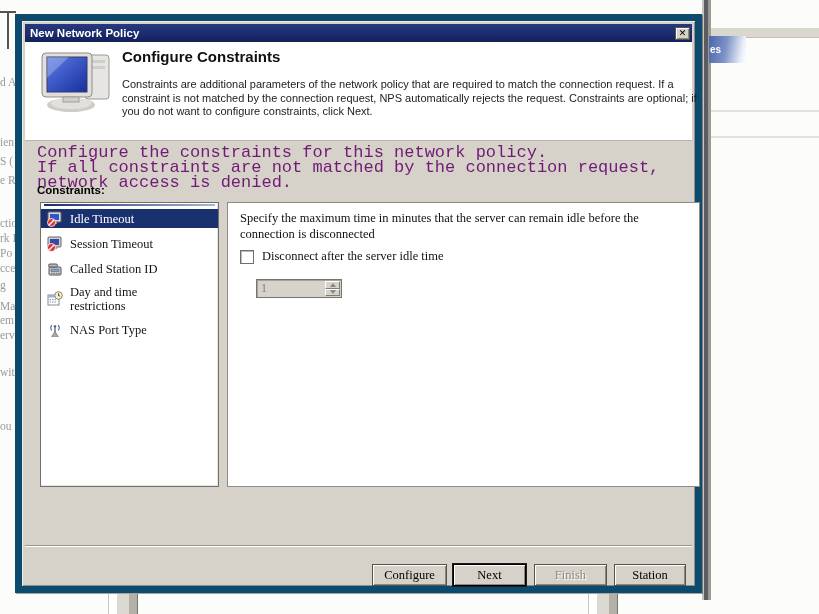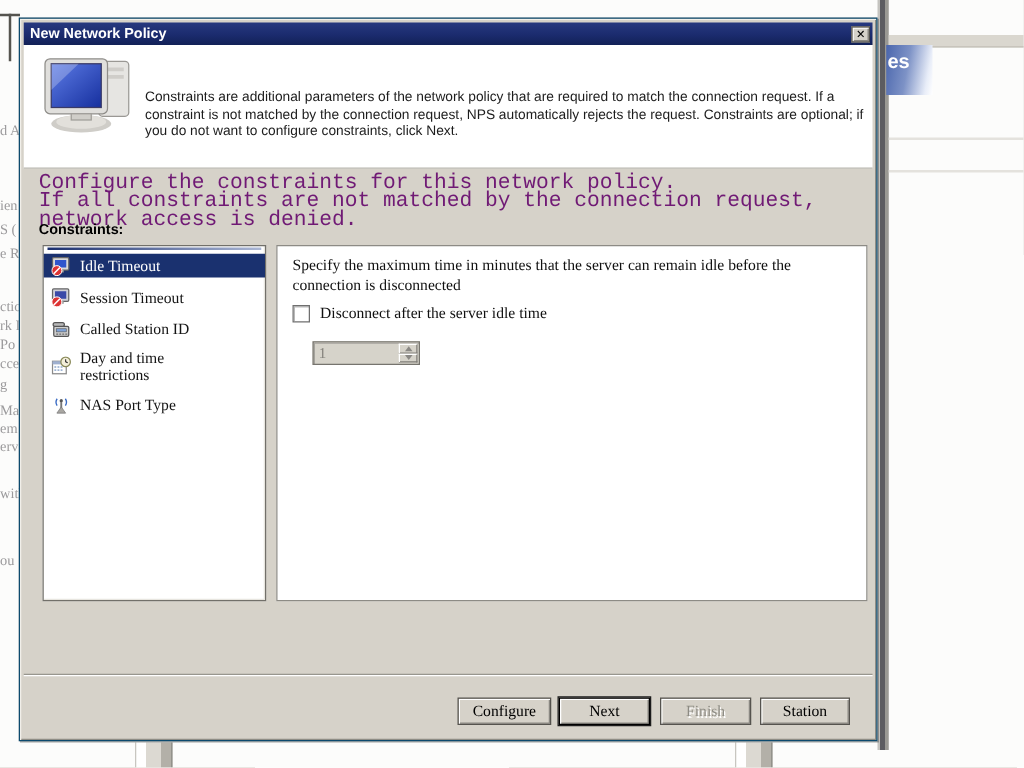--- a/index.html
+++ b/index.html
@@ -4,45 +4,45 @@
 <style>
   html,body{margin:0;padding:0;}
   body{
     width:819px;height:614px;position:relative;overflow:hidden;
     background:#fcfcfb;
     font-family:"Liberation Serif","DejaVu Serif",serif;
   }
   
   .lfrag{
     position:absolute;left:0;color:#9b9a9c;font-size:11.5px;
-    font-family:"Liberation Serif","DejaVu Serif",serif;white-space:nowrap;margin-top:23px;
+    font-family:"Liberation Serif","DejaVu Serif",serif;white-space:nowrap;
   }
   .bg-corner-h{position:absolute;left:0;top:11px;width:16px;height:2px;background:#55544f;}
   .bg-corner-v{position:absolute;left:7px;top:11px;width:2px;height:38px;background:#55544f;}
   .right-strip{
     position:absolute;left:702px;top:0;width:9px;height:600px;
     background:linear-gradient(90deg,#c4c3bf 0 2px,#5c5c60 2px 6px,#9a9993 6px 9px);
   }
   .right-band{position:absolute;left:711px;right:0;top:28px;height:9px;background:#dad7cf;border-bottom:1px solid #c2bfb7;}
   .hline{position:absolute;left:711px;right:0;height:2px;background:#e4e2dd;}
   .es-btn{
-    position:absolute;left:709px;top:36px;width:36px;height:40px;
+    position:absolute;left:709px;top:36px;width:36px;height:27px;
     background:linear-gradient(100deg,#4a66ad 0%,#7d92c6 45%,#e8edf8 85%,#ffffff 100%);
     color:#fff;font-family:"Liberation Sans","DejaVu Sans",sans-serif;
-    font-weight:bold;font-size:16px;line-height:27px;padding-left:1px;
+    font-weight:bold;font-size:10px;line-height:27px;padding-left:1px;
   }
   .bottom-strip{
     position:absolute;top:594px;width:28px;height:20px;
     background:linear-gradient(90deg,#ffffff 0 28%,#dcd9d2 28% 72%,#b3b0a8 72%);
     border-right:1px solid #77756d;border-left:1px solid #c8c6c0;
   }
   
   .dialog{
     position:absolute;left:15px;top:14px;width:687px;height:579px;
-    background:#d6d2c9;border:1px solid #0c4a6e;box-sizing:border-box;
+    background:#d6d2c9;border:7px solid #0c4a6e;box-sizing:border-box;
     box-shadow:inset 1px 1px 0 #f1efe9, inset -1px -1px 0 #8f8d85, 1px 1px 0 rgba(0,0,0,.35);
   }
   .titlebar{
     position:absolute;left:3px;top:3px;right:3px;height:18px;
     background:linear-gradient(180deg,#27397f 0%,#1b2b6e 55%,#122157 100%);
     display:flex;align-items:center;
   }
   .titletext{
     color:#fff;font-family:"Liberation Sans","DejaVu Sans",sans-serif;
     font-weight:bold;font-size:11.5px;padding-left:5px;flex:1;
@@ -176,20 +176,21 @@
         <rect x="46" y="3" width="24" height="44" rx="3" fill="#e6e5e2" stroke="#9a9894"></rect>
         <rect x="50" y="8" width="16" height="3" fill="#cfcdc9"></rect>
         <rect x="50" y="14" width="16" height="3" fill="#cfcdc9"></rect>
         <ellipse cx="32" cy="53" rx="24" ry="7" fill="#cfcdc8"></ellipse>
         <ellipse cx="32" cy="51.5" rx="20" ry="5.5" fill="#e2e0db"></ellipse>
         <rect x="3" y="1" width="50" height="44" rx="4" fill="#e0dfdc" stroke="#8f8d89"></rect>
         <rect x="8" y="5" width="40" height="35" fill="url(#scr)" stroke="#3a3a66"></rect>
         <polygon points="8,5 30,5 8,26" fill="#ffffff" opacity="0.25"></polygon>
         <rect x="24" y="45" width="16" height="5" fill="#d0cec9" stroke="#a09e99"></rect>
       </svg>
+      <div class="htitle">Configure Constraints</div>
       <div class="hdesc">Constraints are additional parameters of the network policy that are required to match the connection request. If a constraint is not matched by the connection request, NPS automatically rejects the request. Constraints are optional; if you do not want to configure constraints, click Next.</div>
     </div>
 
     <div class="instr">
       <div>Configure the constraints for this network policy.</div>
       <div>If all constraints are not matched by the connection request, network access is denied.</div>
     </div>
 
     <div class="clabel">Constraints:</div>
 

